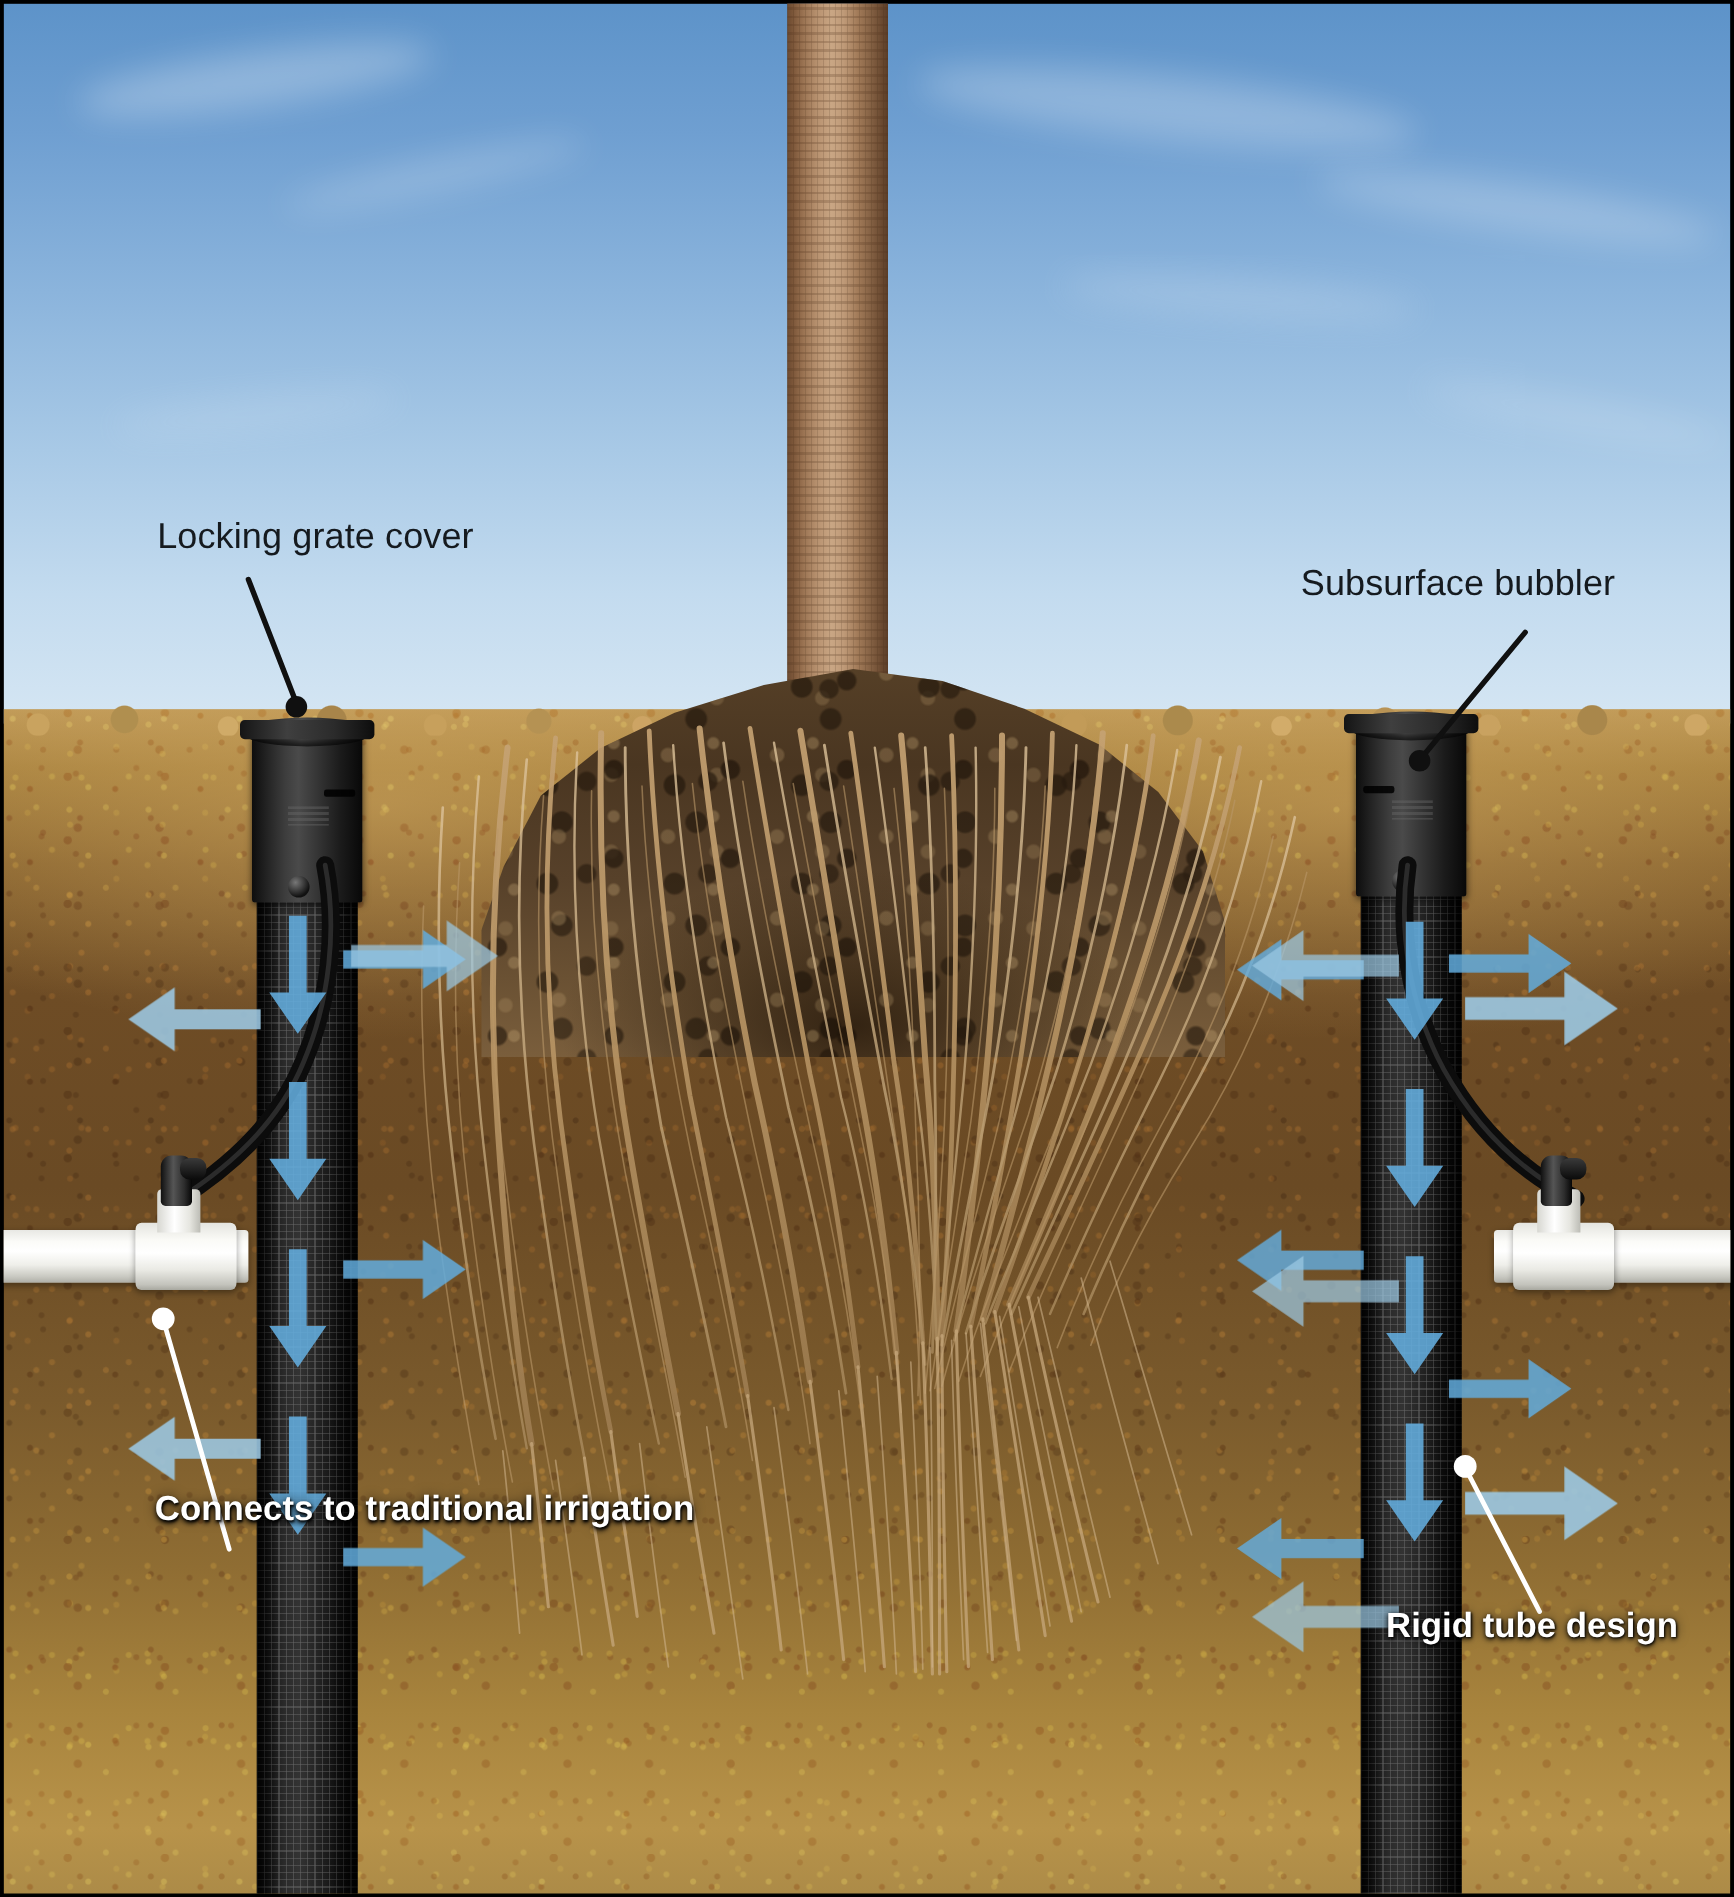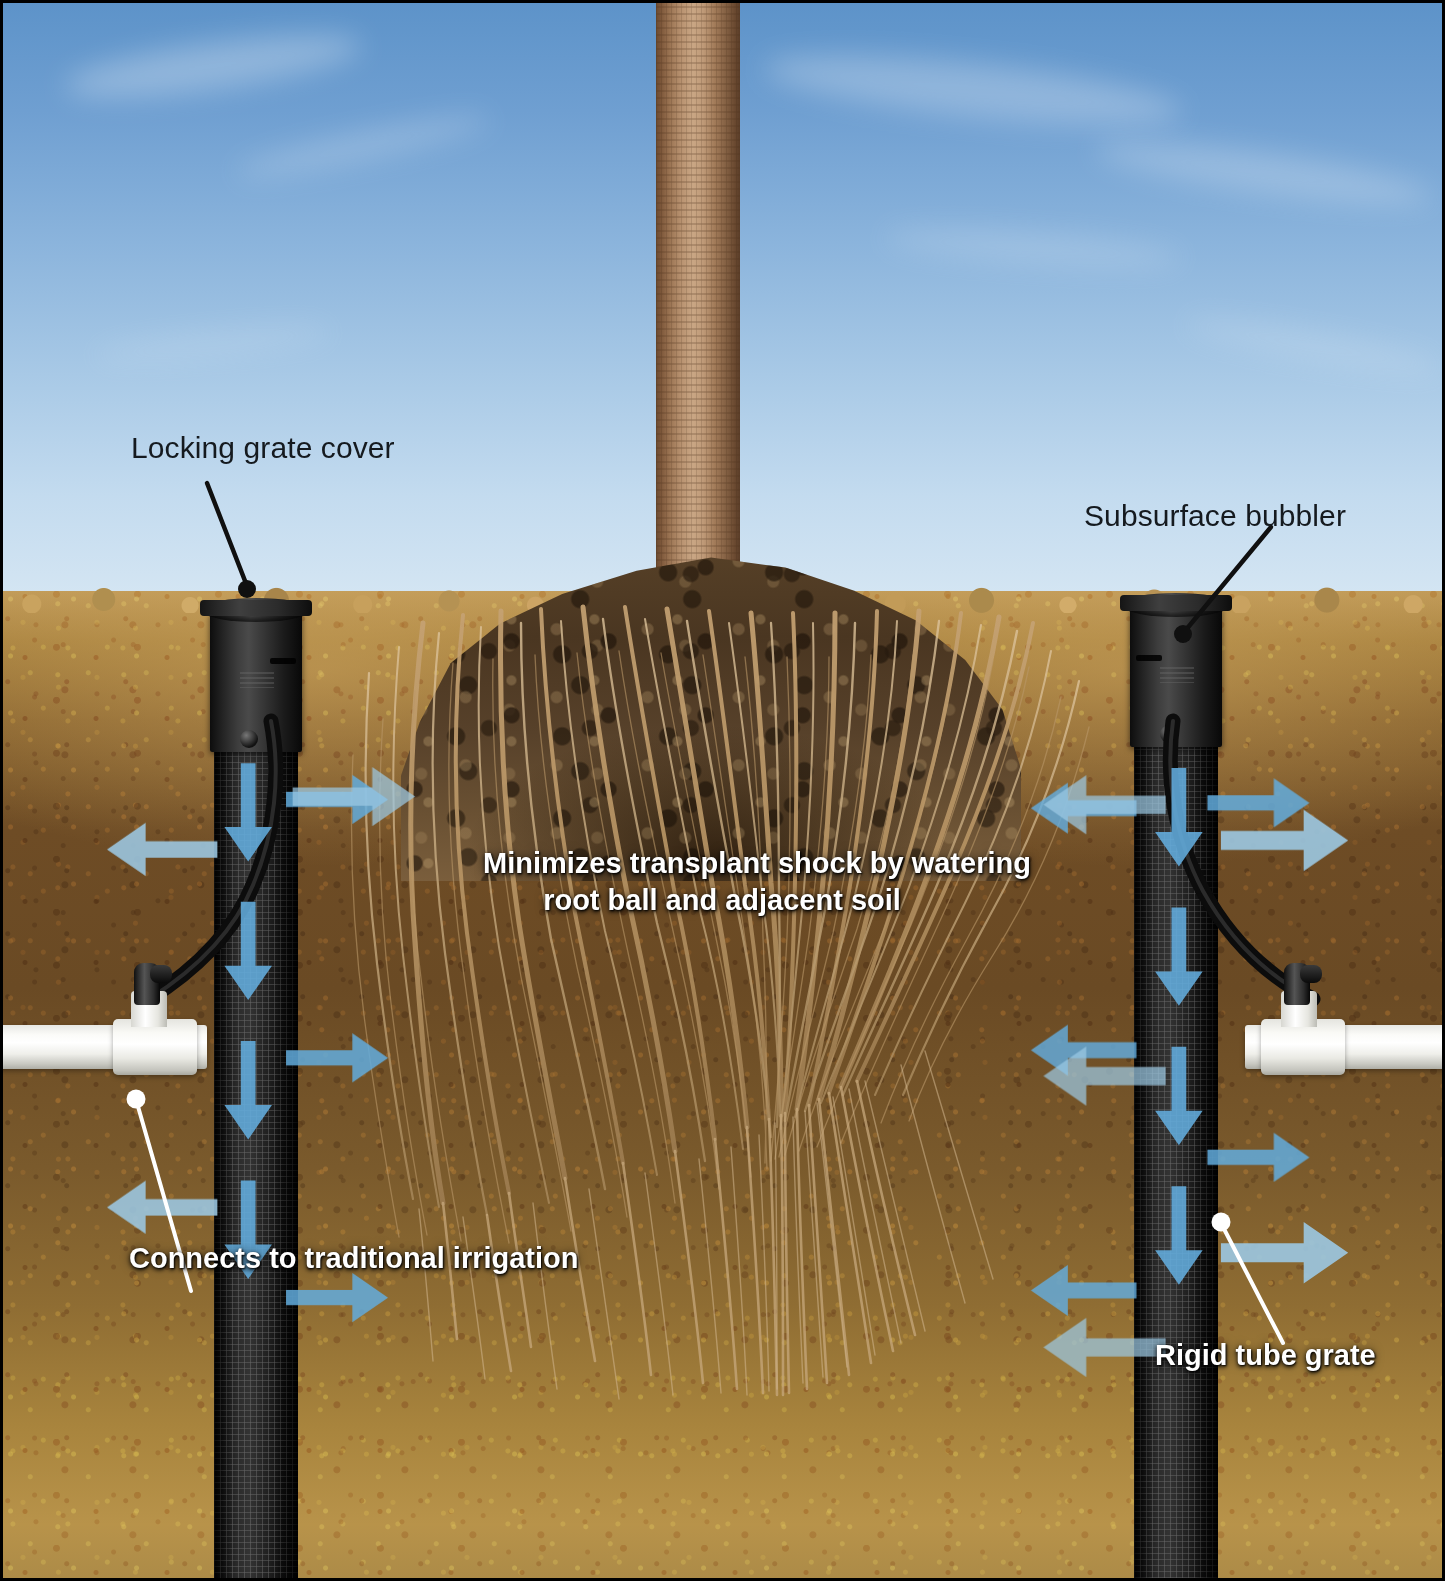--- a/index.html
+++ b/index.html
@@ -514,26 +514,22 @@
       <line x1="134" y1="1100" x2="188" y2="1288" stroke="#ffffff" stroke-width="4" stroke-linecap="round"></line>
       <circle cx="133" cy="1096" r="9.5" fill="#ffffff"></circle>
 
       <line x1="1219" y1="1222" x2="1280" y2="1340" stroke="#ffffff" stroke-width="4" stroke-linecap="round"></line>
       <circle cx="1218" cy="1219" r="9.5" fill="#ffffff"></circle>
     </svg>
   </div>
 
   <div class="lbl lbl-dark" style="left:128px;top:428px;">Locking grate cover</div>
 
-  <div class="lbl lbl-dark" style="left:1081px;top:496px;text-align:center;">Subsurface bubbler</div>
-
-  <div class="lbl lbl-white lbl-white-ctr" style="left:480px;top:842px;width:478px;line-height:1.28;">
-    <span class="l1">Minimizes transplant shock by watering</span>
-    <span class="l2">root ball and adjacent soil</span>
-  </div>
+  <div class="lbl lbl-dark" style="left:1081px;top:467px;text-align:center;">Subsurface bubbler</div>
+
 
   <div class="lbl lbl-white" style="left:126px;top:1236px;line-height:1.34;">
     <span class="l1">Connects to traditional irrigation</span>
   </div>
 
-  <div class="lbl lbl-white" style="left:1152px;top:1336px;">Rigid tube grate</div>
+  <div class="lbl lbl-white" style="left:1152px;top:1336px;">Rigid tube design</div>
 
 </div>
 
 </body></html>

